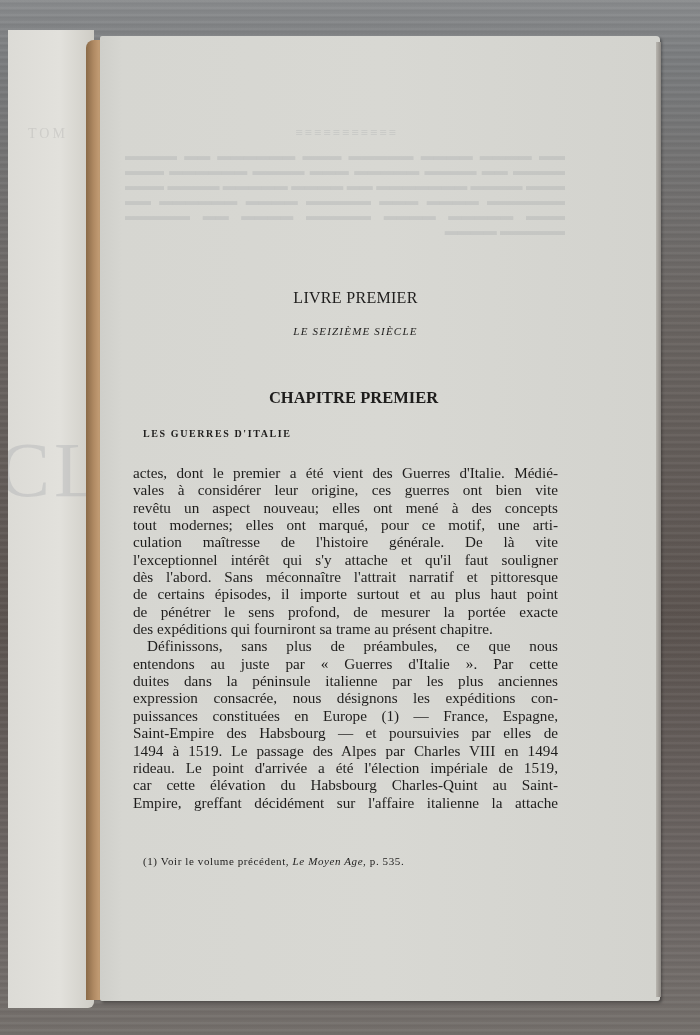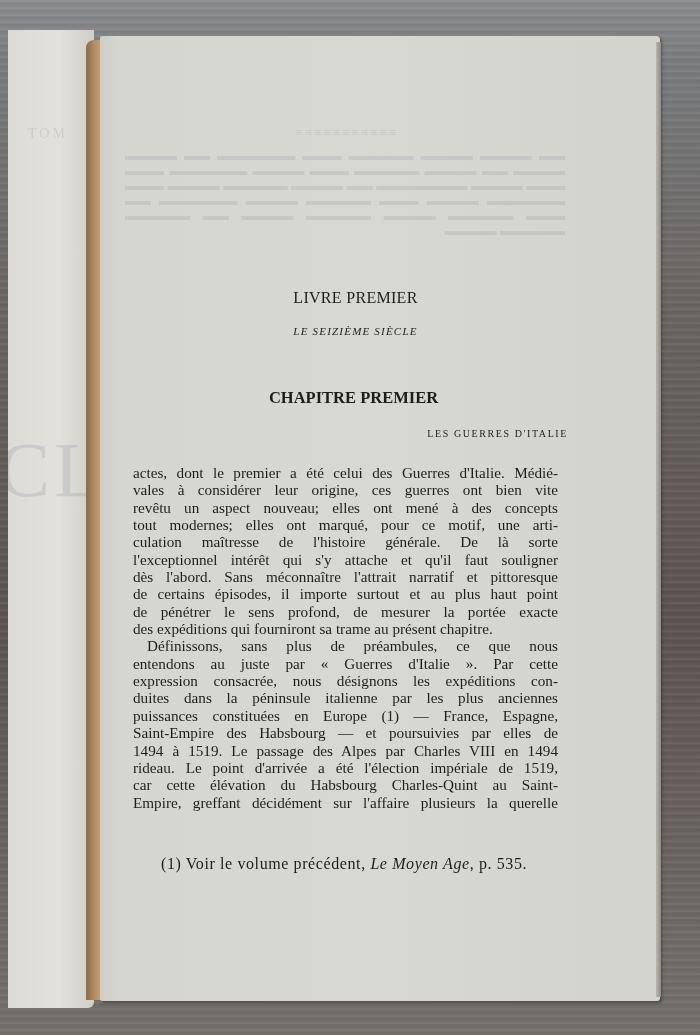--- a/index.html
+++ b/index.html
@@ -43,30 +43,30 @@
     color: rgba(140,145,150,0.22); font-size: 13px; line-height: 15px;
     text-align: justify; transform: scaleX(-1);
   }
   .ghost .gh { text-align: center; letter-spacing: 2px; margin-bottom: 8px; }
   .content {
     position: absolute; left: 133px; top: 0; width: 425px; color: #1e1d1c;
   }
   .livre { position: absolute; top: 289px; width: 425px; text-align: center; font-size: 16px; letter-spacing: 0.3px; left: 10px; }
   .siecle { position: absolute; top: 325px; width: 425px; text-align: center; font-size: 11px; font-style: italic; letter-spacing: 1.2px; left: 10px; }
   .chapitre { position: absolute; top: 388px; width: 425px; text-align: center; font-size: 16.5px; font-weight: bold; left: 8px; }
-  .subtitle { position: absolute; top: 428px; width: 425px; text-align: right; font-size: 10px; letter-spacing: 1.6px; font-weight: normal; left: 10px; }
+  .subtitle { position: absolute; top: 428px; width: 425px; text-align: left; font-size: 10px; letter-spacing: 1.6px; font-weight: bold; left: 10px; }
   .body-text {
     position: absolute; top: 464px; width: 425px; font-size: 15.2px; line-height: 17.35px;
     text-align: justify;
   }
   .body-text .line { display: block; text-align: justify; text-align-last: justify; white-space: nowrap; }
   .body-text .line.last { text-align-last: left; }
   .body-text .indent { padding-left: 14px; }
   sup { font-size: 8px; vertical-align: 6px; }
-  .footnote { position: absolute; top: 855px; left: 28px; font-size: 16px; letter-spacing: 0.6px; }
+  .footnote { position: absolute; top: 855px; left: 10px; font-size: 11px; letter-spacing: 0.6px; }
   .footnote i { font-style: italic; }
 </style>
 </head>
 <body>
 
 <div class="wood-grain"></div>
 
 <div class="left-page">
   <div class="left-ghost-top">TOM</div>
   <div class="left-ghost">CL</div>
@@ -80,38 +80,38 @@
   <div>▬▬ ▬▬▬▬ ▬▬▬▬ ▬▬▬▬▬ ▬▬▬ ▬▬▬▬▬▬ ▬▬ ▬▬▬▬ ▬▬▬▬ ▬▬ ▬▬▬▬ ▬▬▬▬▬ ▬▬▬ ▬▬▬▬ ▬▬▬▬▬▬ ▬▬▬ ▬▬▬ ▬▬▬▬ ▬▬▬▬▬▬▬ ▬▬ ▬▬▬▬ ▬▬▬▬▬ ▬▬▬▬ ▬▬▬ ▬▬▬▬▬▬ ▬▬▬▬ ▬▬▬ ▬▬▬▬▬ ▬▬▬▬ ▬▬▬▬▬▬ ▬▬ ▬▬▬ ▬▬▬▬▬ ▬▬▬▬ ▬▬▬▬▬ ▬▬▬▬ ▬▬ ▬▬▬▬▬ ▬▬▬▬▬ ▬▬▬▬</div>
 </div>
 
 <div class="content">
   <div class="livre">LIVRE PREMIER</div>
   <div class="siecle">LE SEIZIÈME SIÈCLE</div>
   <div class="chapitre">CHAPITRE PREMIER</div>
   <div class="subtitle">LES GUERRES D'ITALIE</div>
 
   <div class="body-text" id="body-text">
-      <span class="line">actes, dont le premier a été celui des Guerres d'Italie. Médié-</span>
+      <span class="line">actes, dont le premier a été vient des Guerres d'Italie. Médié-</span>
       <span class="line">vales à considérer leur origine, ces guerres ont bien vite</span>
       <span class="line">revêtu un aspect nouveau; elles ont mené à des concepts</span>
       <span class="line">tout modernes; elles ont marqué, pour ce motif, une arti-</span>
-      <span class="line">culation maîtresse de l'histoire générale. De là sorte</span>
+      <span class="line">culation maîtresse de l'histoire générale. De là vite</span>
       <span class="line">l'exceptionnel intérêt qui s'y attache et qu'il faut souligner</span>
       <span class="line">dès l'abord. Sans méconnaître l'attrait narratif et pittoresque</span>
       <span class="line">de certains épisodes, il importe surtout et au plus haut point</span>
       <span class="line">de pénétrer le sens profond, de mesurer la portée exacte</span>
       <span class="line last">des expéditions qui fourniront sa trame au présent chapitre.</span>
       <span class="line indent">Définissons, sans plus de préambules, ce que nous</span>
       <span class="line">entendons au juste par « Guerres d'Italie ». Par cette</span>
+      <span class="line">duites dans la péninsule italienne par les plus anciennes</span>
       <span class="line">expression consacrée, nous désignons les expéditions con-</span>
-      <span class="line">duites dans la péninsule italienne par les plus anciennes</span>
       <span class="line">puissances constituées en Europe (1) — France, Espagne,</span>
       <span class="line">Saint-Empire des Habsbourg — et poursuivies par elles de</span>
       <span class="line">1494 à 1519. Le passage des Alpes par Charles VIII en 1494</span>
       <span class="line">rideau. Le point d'arrivée a été l'élection impériale de 1519,</span>
       <span class="line">car cette élévation du Habsbourg Charles-Quint au Saint-</span>
-      <span class="line">Empire, greffant décidément sur l'affaire plusieurs la querelle</span>
+      <span class="line">Empire, greffant décidément sur l'affaire italienne la attache</span>
     </div>
 
   <div class="footnote">
     <span>(1)</span><span> Voir le volume précédent, </span><i>Le Moyen Age</i><span>, p. 535.</span>
   </div>
 </div>
 
 </body></html>

